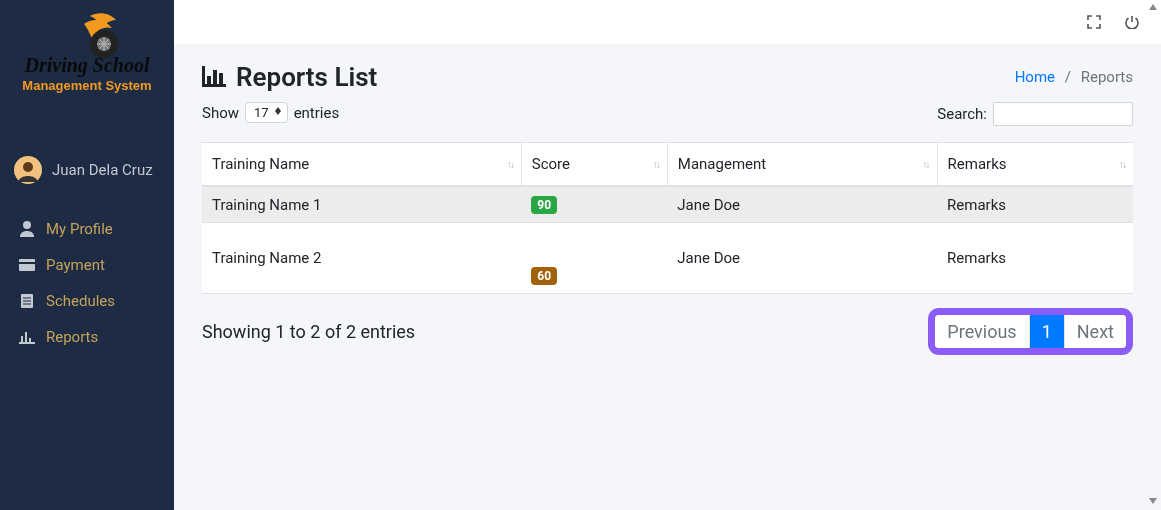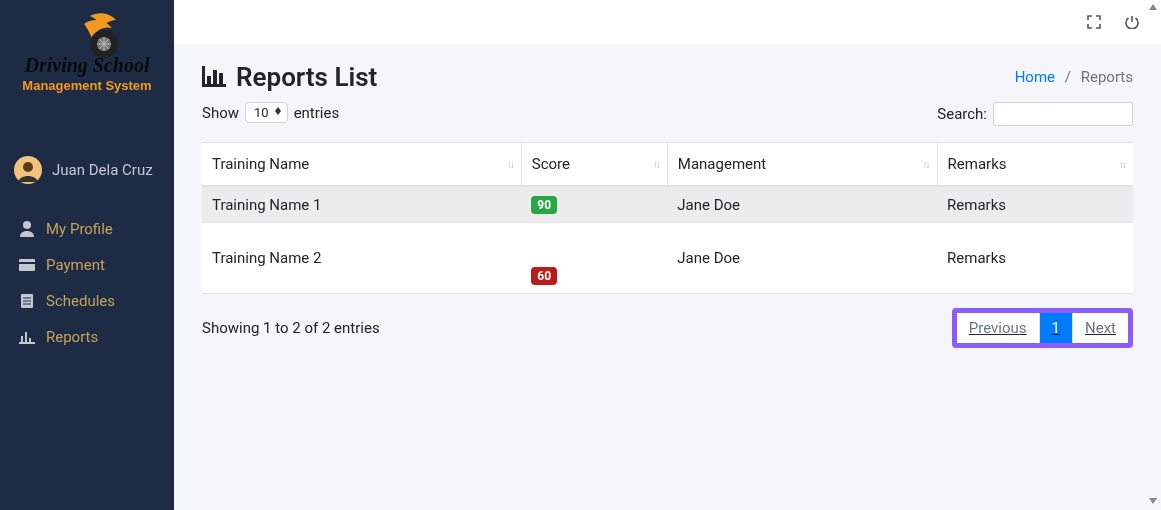--- a/index.html
+++ b/index.html
@@ -140,24 +140,24 @@
   display: inline-block;
   min-width: 22px;
   padding: 2px 6px;
   text-align: center;
   color: #fff;
   font-size: 12px;
   font-weight: 700;
   border-radius: 4px;
 }
 .badge.green { background: #28a745; }
-.badge.red { background: #b91c1c; margin-top: 36px; }
-
-.dt-bottom { display: flex; align-items: center; justify-content: space-between; margin-top: 14px; font-size: 15px; }
-.pager { display: flex; border: 5px solid #8b5cf6; border-radius: 4px; overflow: hidden; text-decoration: underline; }
+.badge.red { background: #a16207; margin-top: 36px; }
+
+.dt-bottom { display: flex; align-items: center; justify-content: space-between; margin-top: 14px; font-size: 18px; }
+.pager { display: flex; border: 7px solid #8b5cf6; border-radius: 11px; overflow: hidden; }
 .pager a {
   padding: 6px 12px;
   color: #6c757d;
   background: #fff;
   text-decoration: none;
   cursor: pointer;
   border-left: 1px solid #dee2e6;
 }
 .pager a:first-child { border-left: none; }
 .pager a.active { background: #007bff; color: #fff; }
@@ -287,21 +287,21 @@
           <a>Home</a>
           <span class="sep">/</span>
           <span>Reports</span>
         </div>
       </div>
 
       <div class="card">
         <div class="dt-top">
           <div class="dt-len">
             <span>Show</span>
-            <span class="len-wrap"><span>10</span></span>
+            <span class="len-wrap"><span>17</span></span>
             <span>entries</span>
           </div>
           <div class="dt-search">
             <span>Search:</span>
             <input type="text" value="" style="">
           </div>
         </div>
 
         <table>
           <thead>

